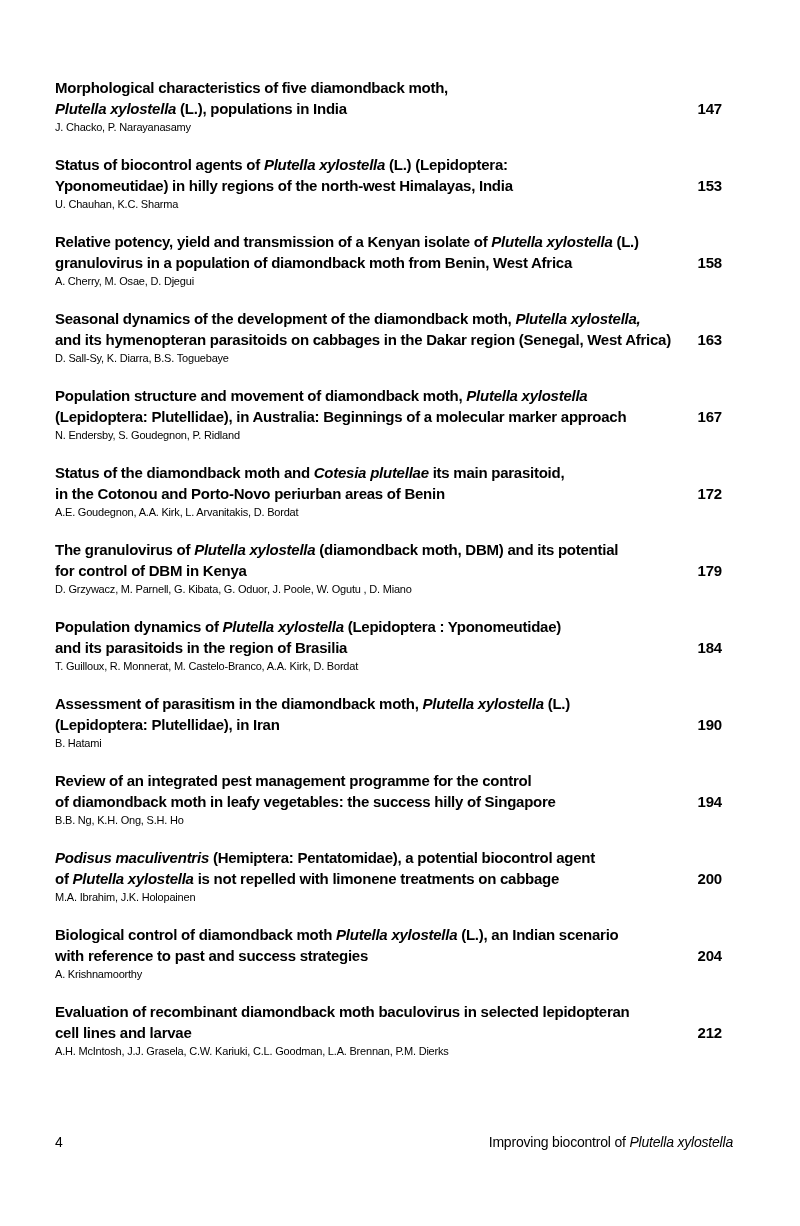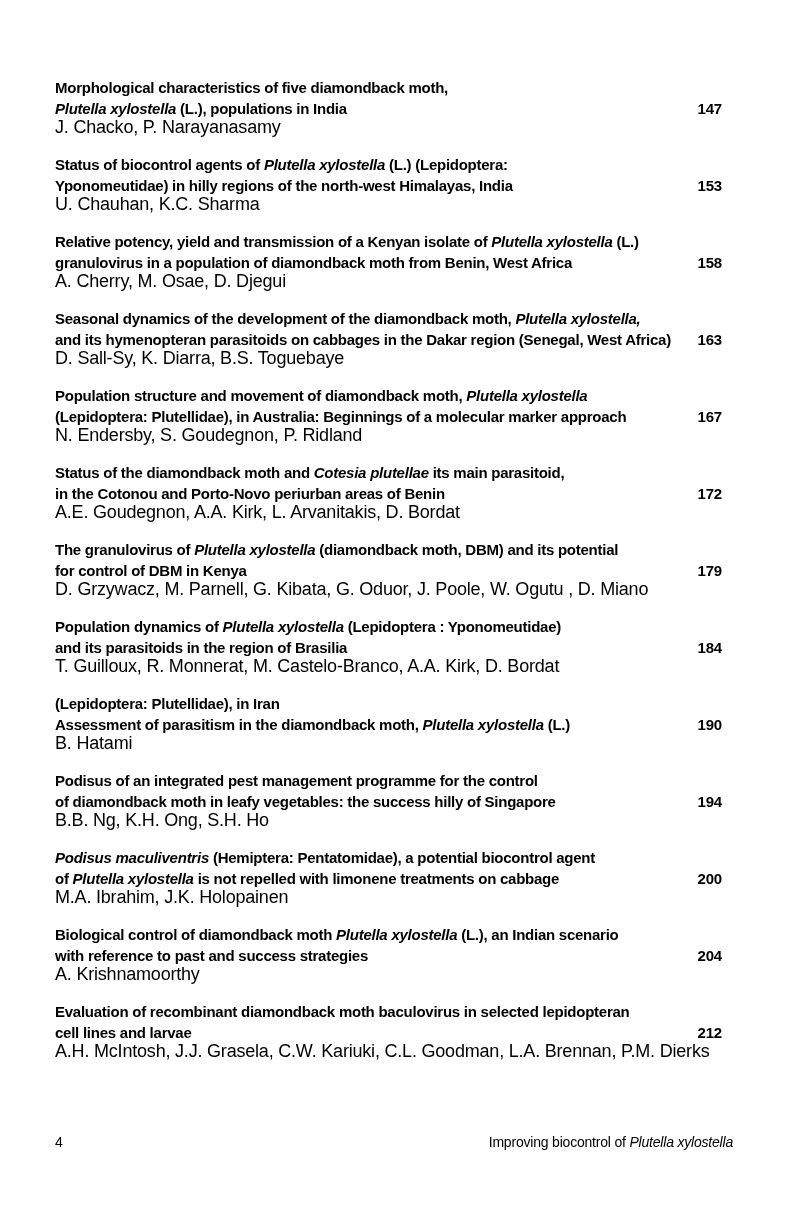--- a/index.html
+++ b/index.html
@@ -36,21 +36,21 @@
     font-size: 15px;
     line-height: 21px;
     letter-spacing: -0.25px;
     white-space: nowrap;
   }
   .title-line i {
     font-style: italic;
   }
   .authors {
     font-weight: normal;
-    font-size: 18px;
+    font-size: 11px;
     line-height: 17px;
     letter-spacing: -0.2px;
     white-space: nowrap;
   }
   .pagenum {
     position: absolute;
     top: 21px;
     right: 0;
     font-weight: bold;
     font-size: 15px;
@@ -120,27 +120,27 @@
         <div class="authors">D. Grzywacz, M. Parnell, G. Kibata, G. Oduor, J. Poole, W. Ogutu , D. Miano</div>
         <div class="pagenum">179</div>
       </div>
       <div class="entry">
         <div class="title-line">Population dynamics of <i>Plutella xylostella</i> (Lepidoptera : Yponomeutidae)</div>
         <div class="title-line">and its parasitoids in the region of Brasilia</div>
         <div class="authors">T. Guilloux, R. Monnerat, M. Castelo-Branco, A.A. Kirk, D. Bordat</div>
         <div class="pagenum">184</div>
       </div>
       <div class="entry">
+        <div class="title-line">Assessment of parasitism in the diamondback moth, <i>Plutella xylostella</i> (L.)</div>
         <div class="title-line">(Lepidoptera: Plutellidae), in Iran</div>
-        <div class="title-line">Assessment of parasitism in the diamondback moth, <i>Plutella xylostella</i> (L.)</div>
         <div class="authors">B. Hatami</div>
         <div class="pagenum">190</div>
       </div>
       <div class="entry">
-        <div class="title-line">Podisus of an integrated pest management programme for the control</div>
+        <div class="title-line">Review of an integrated pest management programme for the control</div>
         <div class="title-line">of diamondback moth in leafy vegetables: the success hilly of Singapore</div>
         <div class="authors">B.B. Ng, K.H. Ong, S.H. Ho</div>
         <div class="pagenum">194</div>
       </div>
       <div class="entry">
         <div class="title-line"><i>Podisus maculiventris</i> (Hemiptera: Pentatomidae), a potential biocontrol agent</div>
         <div class="title-line">of <i>Plutella xylostella</i> is not repelled with limonene treatments on cabbage</div>
         <div class="authors">M.A. Ibrahim, J.K. Holopainen</div>
         <div class="pagenum">200</div>
       </div>

